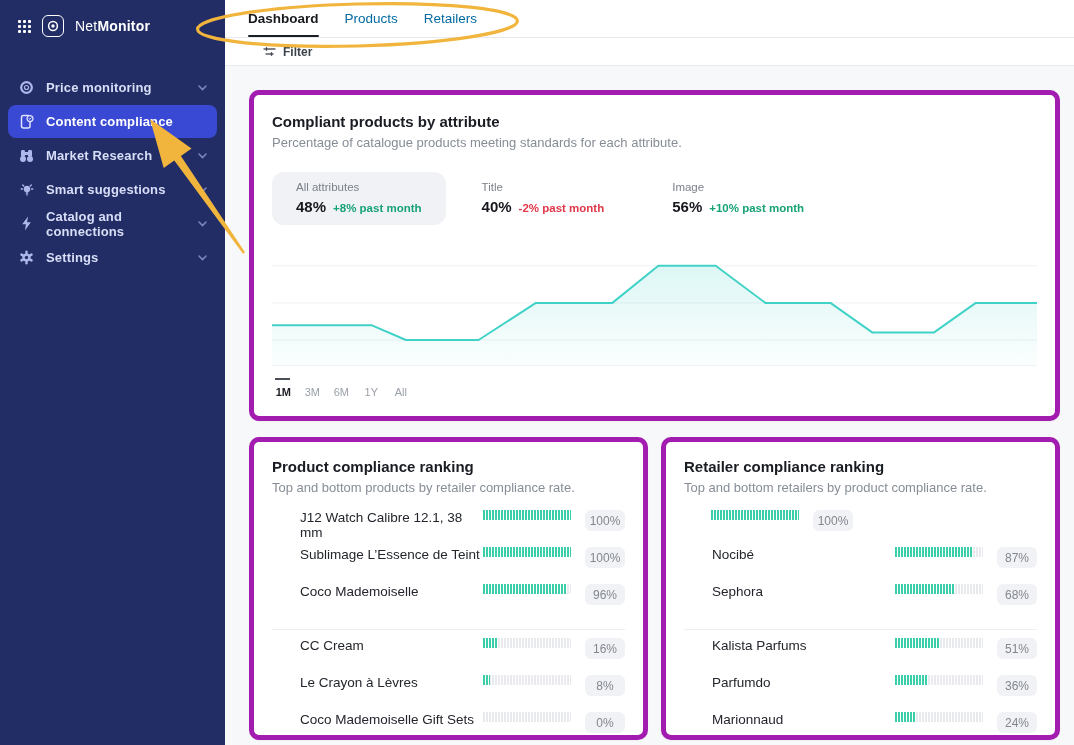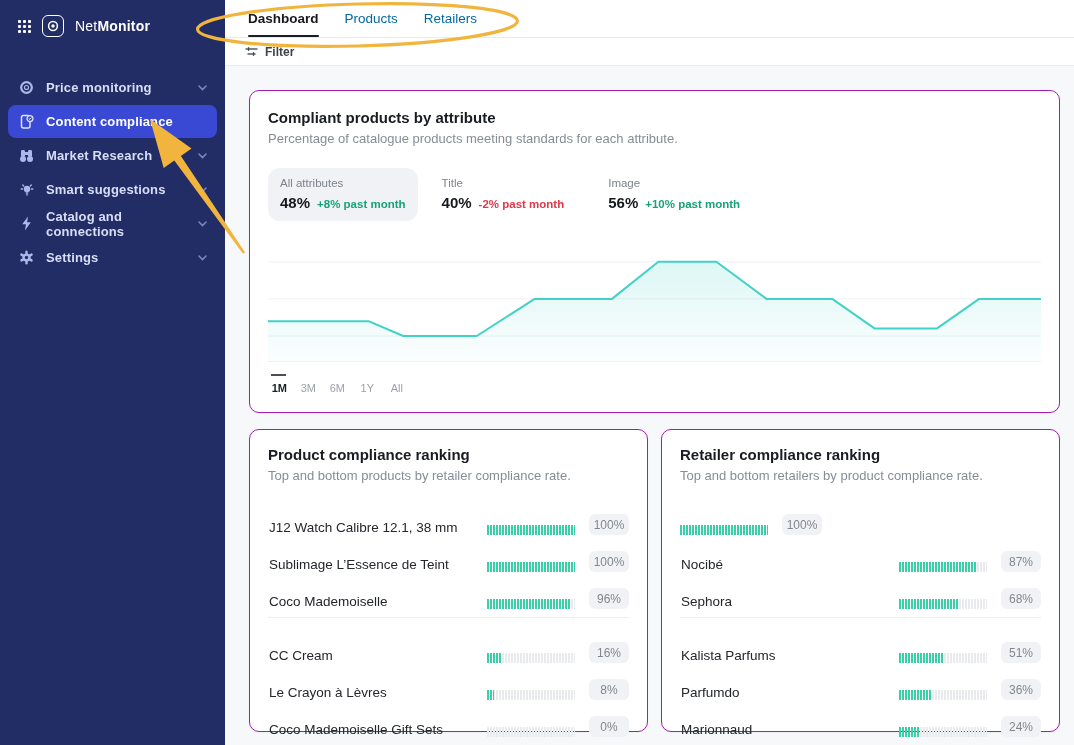--- a/index.html
+++ b/index.html
@@ -36,37 +36,37 @@
   .main { position:absolute; left:225px; top:0; right:0; bottom:0; background:#f7f8fa; }
   .tabbar {
     height:38px; background:#fff; border-bottom:1px solid #e9eaee;
     display:flex; align-items:stretch; padding-left:23px; gap:26px;
   }
   .tab { display:flex; align-items:center; font-size:13.5px; color:#0369a1; cursor:pointer; position:relative; font-weight:500; }
   .tab.active { color:#17191e; font-weight:700; }
   .tab.active::after { content:""; position:absolute; left:0; right:0; bottom:0; height:2px; background:#1b1e24; border-radius:1px; }
   .filterbar {
     height:28px; background:#fff; border-bottom:1px solid #e9eaee;
-    display:flex; align-items:center; gap:7px; padding-left:20px;
+    display:flex; align-items:center; gap:7px; padding-left:38px;
   }
   .filterbar .flabel { font-size:12px; font-weight:600; color:#3d434c; cursor:pointer; }
 
   .content { padding:24px 14px 0 24px; }
 
   .card {
-    background:#fff; border:1px solid #a21caf; border-radius:10px;
+    background:#fff; border:5px solid #a21caf; border-radius:10px;
     box-shadow:0 1px 2px rgba(16,24,40,.04);
   }
   .card-title { font-size:15px; font-weight:700; color:#191c22; }
   .card-sub { font-size:13px; color:#878d96; margin-top:5px; }
 
   
   .attr-card { padding:18px; }
   .stats-row { display:flex; margin-top:22px; }
-  .stat { padding:9px 12px 10px; border-radius:12px; min-width:133px; }
+  .stat { padding:9px 24px 10px; border-radius:12px; min-width:133px; }
   .stat.selected { background:#f1f2f5; cursor:pointer; }
   .stat + .stat { margin-left:12px; }
   .stat-label { font-size:11.5px; color:#7c828b; }
   .stat-valrow { margin-top:5px; display:flex; align-items:baseline; gap:7px; }
   .stat-value { font-size:15px; font-weight:700; color:#15181d; }
   .stat-delta { font-size:11.5px; font-weight:600; }
   .stat-delta.up { color:#17a277; }
   .stat-delta.down { color:#e0384a; }
   .stat:nth-child(3) { margin-left:20px; }
 
@@ -76,21 +76,21 @@
 
   .ranges { display:flex; gap:13px; margin-top:12px; padding-left:3px;text-align:right; }
   .range { font-size:11px; color:#9ba1a9; cursor:pointer; position:relative; padding-top:8px; font-weight:500; min-width:16px; }
   .range.active { color:#1b1e24; font-weight:700; }
   .range.active::before { content:""; position:absolute; top:0; left:0; width:15px; height:2px; background:#4a4f57; }
 
   
   .rank-row-wrap { display:flex; gap:13px; margin-top:16px; }
   .rank-card { flex:1; padding:16px 18px 12px; height:303px; }
   .rank-list { margin-top:15px; }
-  .rank-item { display:flex; align-items:flex-end; height:37px; }
+  .rank-item { display:flex; align-items:flex-start; height:37px;margin-left:27px; }
   .rank-name { font-size:13.5px; color:#23262c; flex:1; padding-left:1px; }
   .bar { position:relative; width:88px; height:10px; flex:0 0 88px; }
   .bar-bg { position:absolute; inset:0; background:repeating-linear-gradient(90deg,#e8eaee 0 2px,transparent 2px 3px); }
   .bar-fill { position:absolute; top:0; left:0; bottom:0; width:0;
     background:repeating-linear-gradient(90deg,#3bceaa 0 2px,transparent 2px 3px); }
   .pct-badge { width:40px; margin-left:14px; background:#f1f2f5; border-radius:6px;
     font-size:12px; color:#82878f; text-align:center; padding:3.5px 0; }
   .rank-divider { height:1px; background:#edeef2; margin:8px 0; }
 
   

